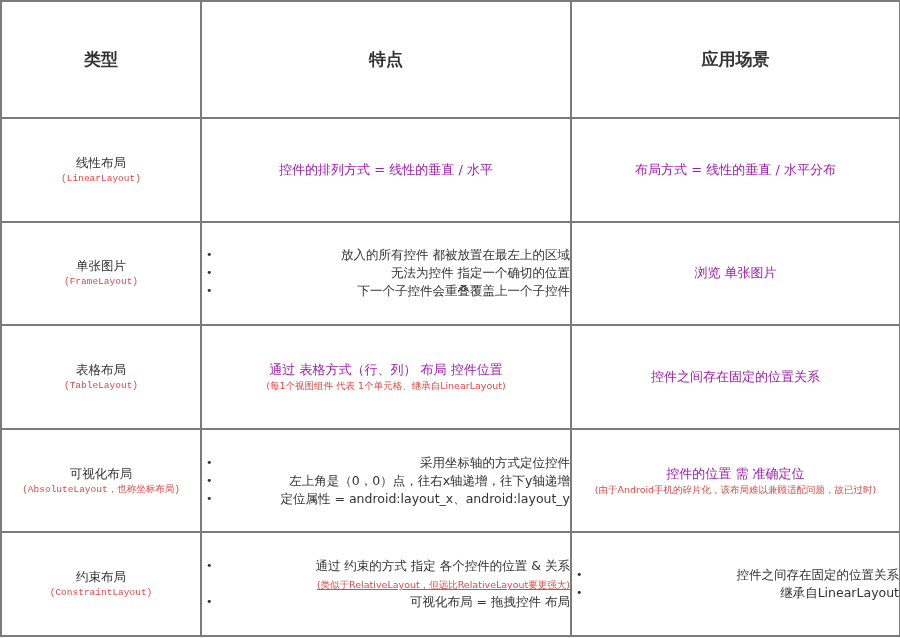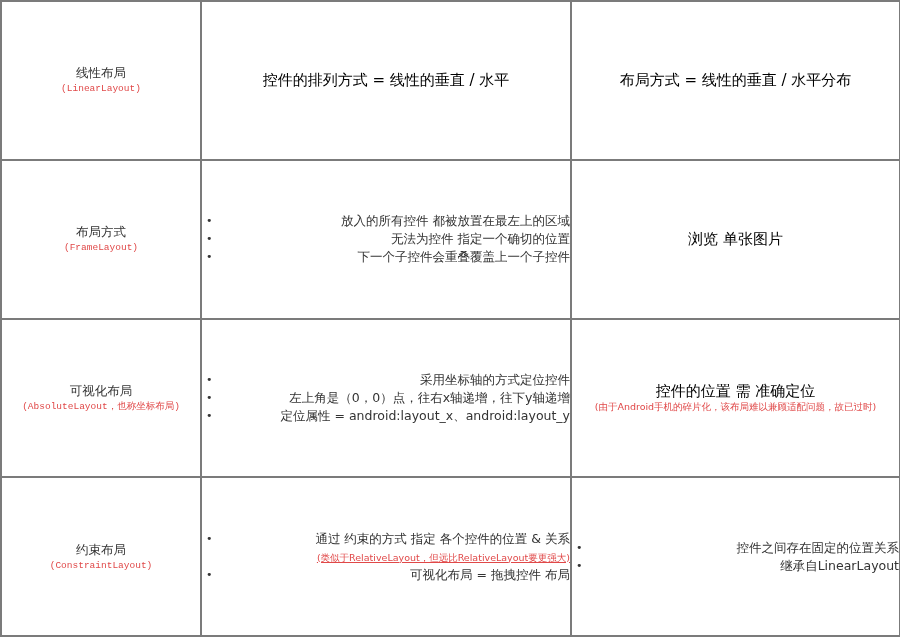--- a/index.html
+++ b/index.html
@@ -18,71 +18,89 @@
     background: #ffffff;
   }
   col.c1 { width: 200px; }
   col.c2 { width: 370px; }
   col.c3 { width: 329px; }
   tr.head { height: 79px; }
   tr.row { height: 70px; }
   th { font-size: 17px; font-weight: bold; color: #333333; }
   .type-name { font-size: 12.5px; color: #333; line-height: 18px; }
   .type-en { font-size: 9.5px; color: #e04848; line-height: 14px; font-family: Liberation Mono, monospace; }
-  .main-text { font-size: 15px; color: #000000; line-height: 18px; }
+  .main-text { font-size: 13px; color: #a21caf; line-height: 18px; }
   .note { font-size: 9.5px; color: #e04848; line-height: 14px; }
   ul.bullets { list-style: none; margin: 0; padding: 0 0 0 4px; text-align: right; }
   ul.bullets li { font-size: 12.5px; color: #333; line-height: 18px; position: relative; padding-left: 10px; }
   ul.bullets li::before { content: "•"; position: absolute; left: 0; top: 0; font-size: 11px; }
   ul.bullets li.note-line { padding-left: 8px; }
   ul.bullets li.note-line::before { content: ""; }
   ul.bullets li.note-line span { font-size: 9.5px; color: #e04848; line-height: 14px; text-decoration: underline; }
 </style>
 </head>
 <body>
 
 <table class="layouts">
   <colgroup>
       <col class="c1">
       <col class="c2">
       <col class="c3">
     </colgroup>
   <tbody>
+      <tr class="head">
+    <th>类型</th>
+    <th>特点</th>
+    <th>应用场景</th>
+  </tr>
 
   <tr class="row">
     <td>
       <div class="type-name">线性布局</div>
       <div class="type-en">(LinearLayout)</div>
     </td>
     <td>
       <div class="main-text">控件的排列方式 = 线性的垂直 / 水平</div>
     </td>
     <td>
       <div class="main-text">布局方式 = 线性的垂直 / 水平分布</div>
     </td>
   </tr>
 
 
   <tr class="row">
     <td>
-      <div class="type-name">布局方式</div>
+      <div class="type-name">单张图片</div>
       <div class="type-en">(FrameLayout)</div>
     </td>
     <td>
       <ul class="bullets">
         <li>放入的所有控件 都被放置在最左上的区域</li>
         <li>无法为控件 指定一个确切的位置</li>
         <li>下一个子控件会重叠覆盖上一个子控件</li>
       </ul>
     </td>
     <td>
       <div class="main-text">浏览 单张图片</div>
     </td>
   </tr>
 
+  <tr class="row">
+    <td>
+      <div class="type-name">表格布局</div>
+      <div class="type-en">(TableLayout)</div>
+    </td>
+    <td>
+      <div class="main-text">通过 表格方式（行、列） 布局 控件位置</div>
+      <div class="note">(每1个视图组件 代表 1个单元格、继承自LinearLayout)</div>
+    </td>
+    <td>
+      <div class="main-text">控件之间存在固定的位置关系</div>
+    </td>
+  </tr>
 
   <tr class="row">
     <td>
       <div class="type-name">可视化布局</div>
       <div class="type-en">(AbsoluteLayout，也称坐标布局)</div>
     </td>
     <td>
       <ul class="bullets">
         <li>采用坐标轴的方式定位控件</li>
         <li>左上角是（0，0）点，往右x轴递增，往下y轴递增</li>

